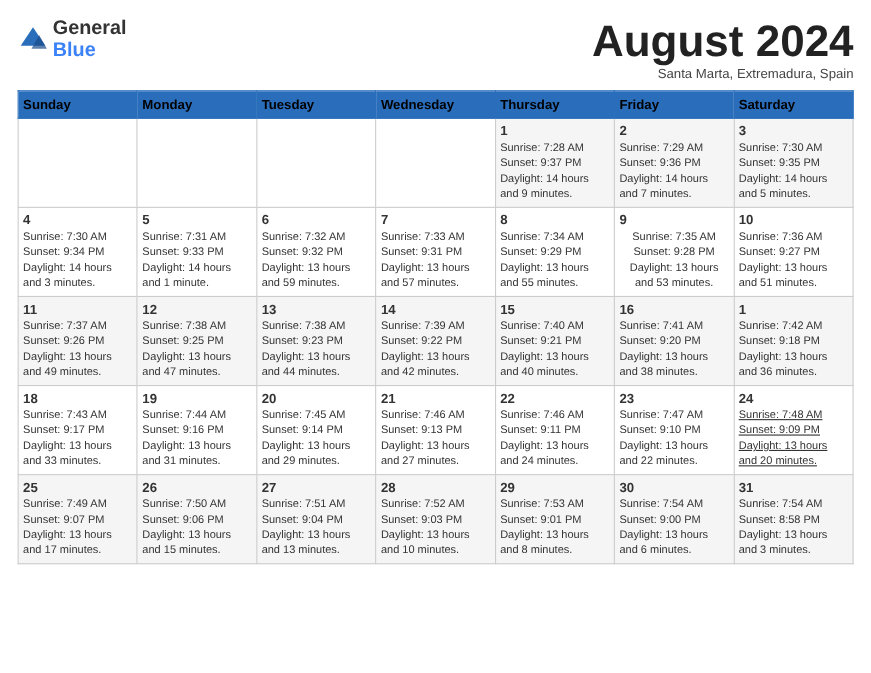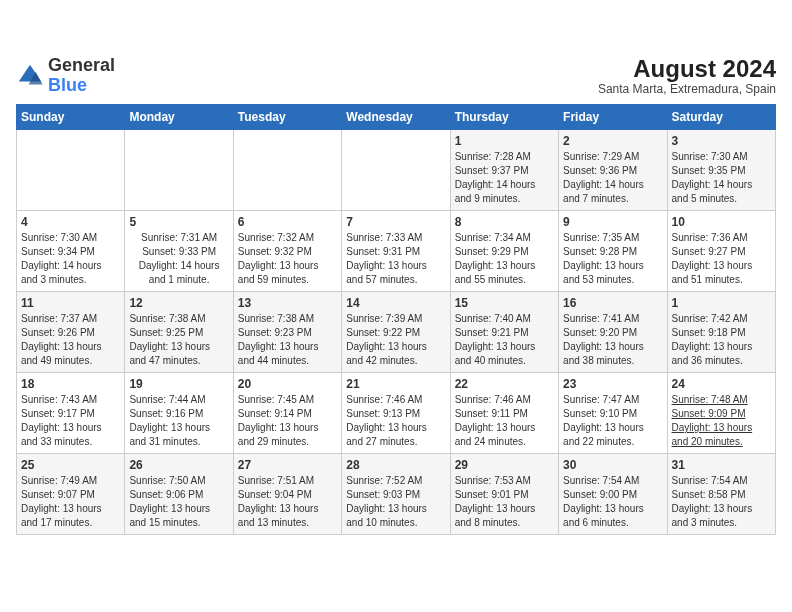--- a/index.html
+++ b/index.html
@@ -8,21 +8,20 @@
       background: #fff;
       width: 792px;
       min-height: 612px;
       padding: 16px;
     }
     .header {
       display: flex;
       justify-content: space-between;
       align-items: flex-start;
       margin-bottom: 8px;
-      margin-top: 40px;
     }
     .logo {
       display: flex;
       align-items: center;
       gap: 4px;
     }
     .logo-text {
       display: flex;
       flex-direction: column;
       line-height: 1.1;
@@ -38,37 +37,37 @@
       color: #3b82f6;
     }
     .logo-icon {
       width: 28px;
       height: 28px;
     }
     .title-block {
       text-align: right;
     }
     .month-year {
-      font-size: 24px;
+      font-size: 40px;
       font-weight: bold;
       color: #222;
       line-height: 1.1;
     }
     .location {
       font-size: 12px;
       color: #444;
     }
     table {
       width: 100%;
       border-collapse: collapse;
       table-layout: fixed;
     }
     thead tr th {
       background-color: #2a6ebb;
-      color: #ffffff;
+      color: #000000;
       font-size: 12px;
       font-weight: bold;
       padding: 5px 4px;
       text-align: left;
       border: 1px solid #2a6ebb;
     }
     tbody tr td {
       border: 1px solid #ccc;
       vertical-align: top;
       padding: 4px 4px;
@@ -157,21 +156,21 @@
       <tr>
         <td>
           <span class="day-number">4</span>
           <div class="day-info" style="white-space: pre-line;">Sunrise: 7:30 AM
 Sunset: 9:34 PM
 Daylight: 14 hours
 and 3 minutes.</div>
         </td>
         <td>
           <span class="day-number">5</span>
-          <div class="day-info" style="white-space: pre-line; text-align: center;">Sunrise: 7:31 AM
+          <div class="day-info" style="white-space: pre-line;">Sunrise: 7:31 AM
 Sunset: 9:33 PM
 Daylight: 14 hours
 and 1 minute.</div>
         </td>
         <td>
           <span class="day-number">6</span>
           <div class="day-info" style="white-space: pre-line;">Sunrise: 7:32 AM
 Sunset: 9:32 PM
 Daylight: 13 hours
 and 59 minutes.</div>
@@ -185,21 +184,21 @@
         </td>
         <td>
           <span class="day-number">8</span>
           <div class="day-info" style="white-space: pre-line;">Sunrise: 7:34 AM
 Sunset: 9:29 PM
 Daylight: 13 hours
 and 55 minutes.</div>
         </td>
         <td>
           <span class="day-number">9</span>
-          <div class="day-info" style="white-space: pre-line;">Sunrise: 7:35 AM
+          <div class="day-info" style="white-space: pre-line; text-align: center;">Sunrise: 7:35 AM
 Sunset: 9:28 PM
 Daylight: 13 hours
 and 53 minutes.</div>
         </td>
         <td>
           <span class="day-number">10</span>
           <div class="day-info" style="white-space: pre-line;">Sunrise: 7:36 AM
 Sunset: 9:27 PM
 Daylight: 13 hours
 and 51 minutes.</div>

